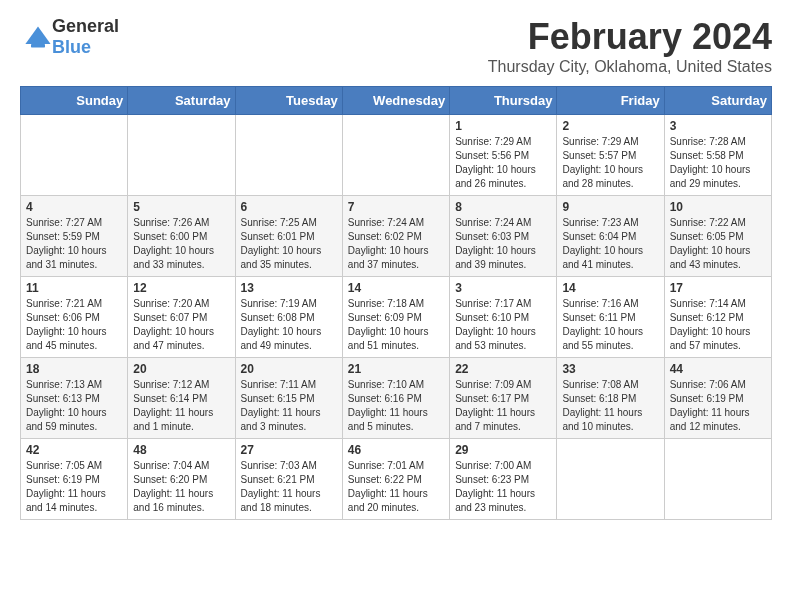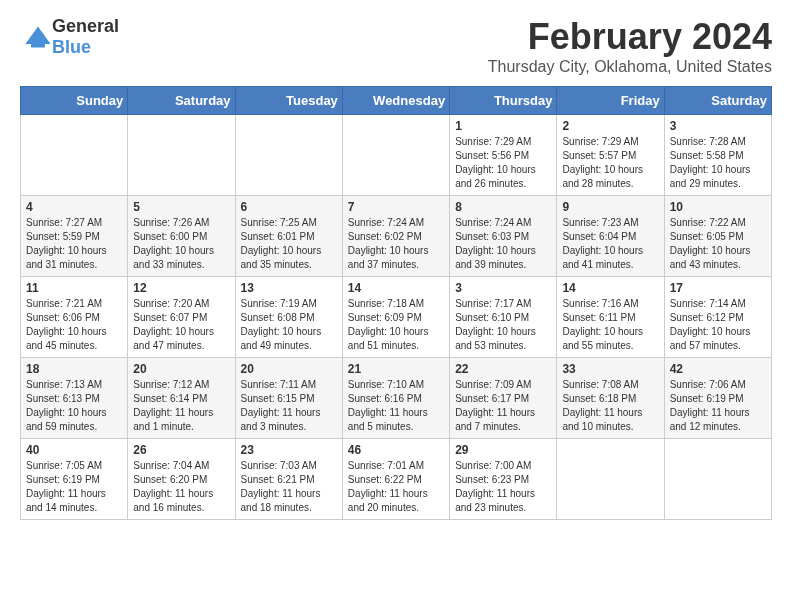--- a/index.html
+++ b/index.html
@@ -219,35 +219,35 @@
         </td>
         <td>
           <span class="day-number">22</span>
           <div class="day-info">Sunrise: 7:09 AM<br>Sunset: 6:17 PM<br>Daylight: 11 hours<br>and 7 minutes.</div>
         </td>
         <td>
           <span class="day-number">33</span>
           <div class="day-info">Sunrise: 7:08 AM<br>Sunset: 6:18 PM<br>Daylight: 11 hours<br>and 10 minutes.</div>
         </td>
         <td>
+          <span class="day-number">44</span>
+          <div class="day-info">Sunrise: 7:06 AM<br>Sunset: 6:19 PM<br>Daylight: 11 hours<br>and 12 minutes.</div>
+        </td>
+      </tr>
+      <tr>
+        <td>
           <span class="day-number">42</span>
-          <div class="day-info">Sunrise: 7:06 AM<br>Sunset: 6:19 PM<br>Daylight: 11 hours<br>and 12 minutes.</div>
-        </td>
-      </tr>
-      <tr>
-        <td>
-          <span class="day-number">40</span>
           <div class="day-info">Sunrise: 7:05 AM<br>Sunset: 6:19 PM<br>Daylight: 11 hours<br>and 14 minutes.</div>
         </td>
         <td>
-          <span class="day-number">26</span>
+          <span class="day-number">48</span>
           <div class="day-info">Sunrise: 7:04 AM<br>Sunset: 6:20 PM<br>Daylight: 11 hours<br>and 16 minutes.</div>
         </td>
         <td>
-          <span class="day-number">23</span>
+          <span class="day-number">27</span>
           <div class="day-info">Sunrise: 7:03 AM<br>Sunset: 6:21 PM<br>Daylight: 11 hours<br>and 18 minutes.</div>
         </td>
         <td>
           <span class="day-number">46</span>
           <div class="day-info">Sunrise: 7:01 AM<br>Sunset: 6:22 PM<br>Daylight: 11 hours<br>and 20 minutes.</div>
         </td>
         <td>
           <span class="day-number">29</span>
           <div class="day-info">Sunrise: 7:00 AM<br>Sunset: 6:23 PM<br>Daylight: 11 hours<br>and 23 minutes.</div>
         </td>

